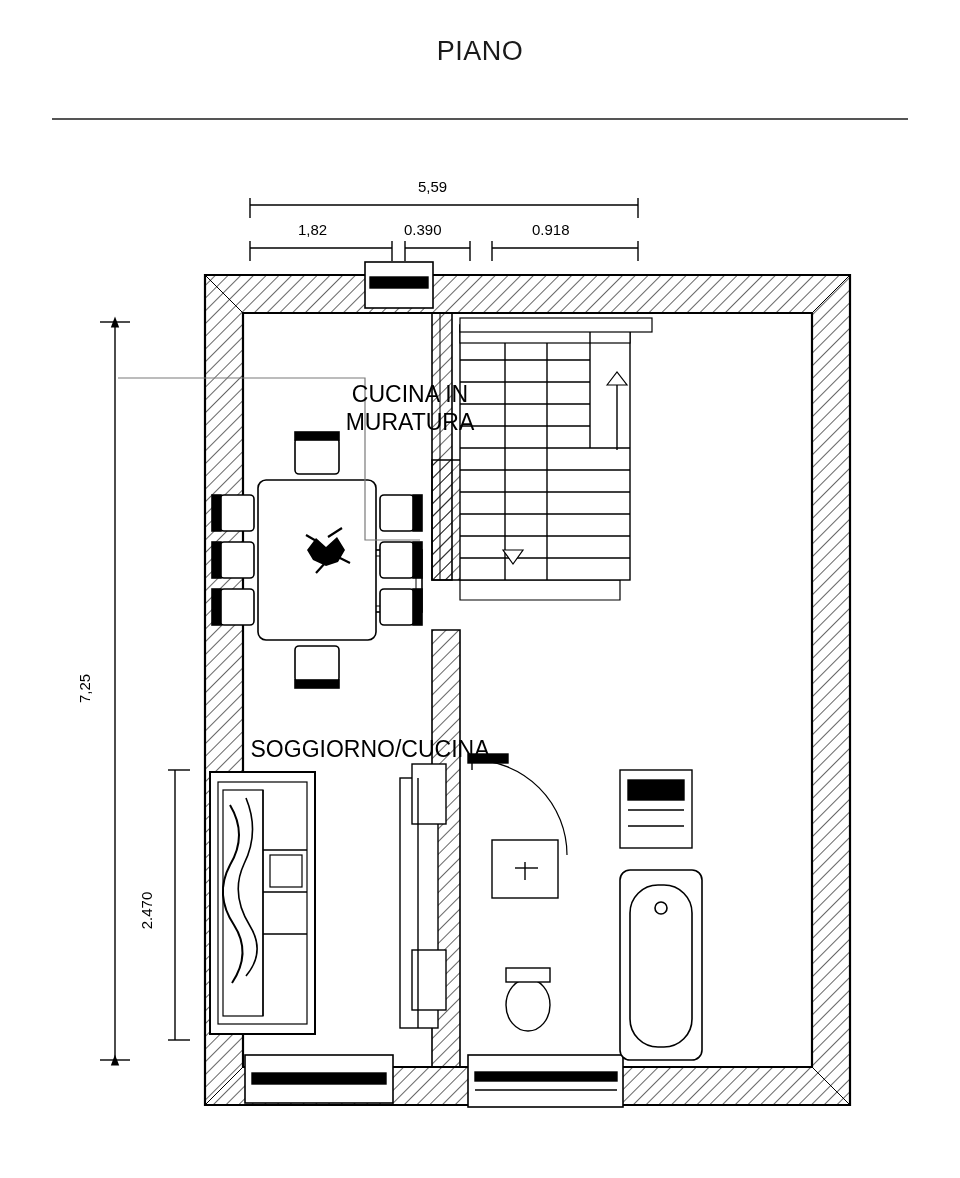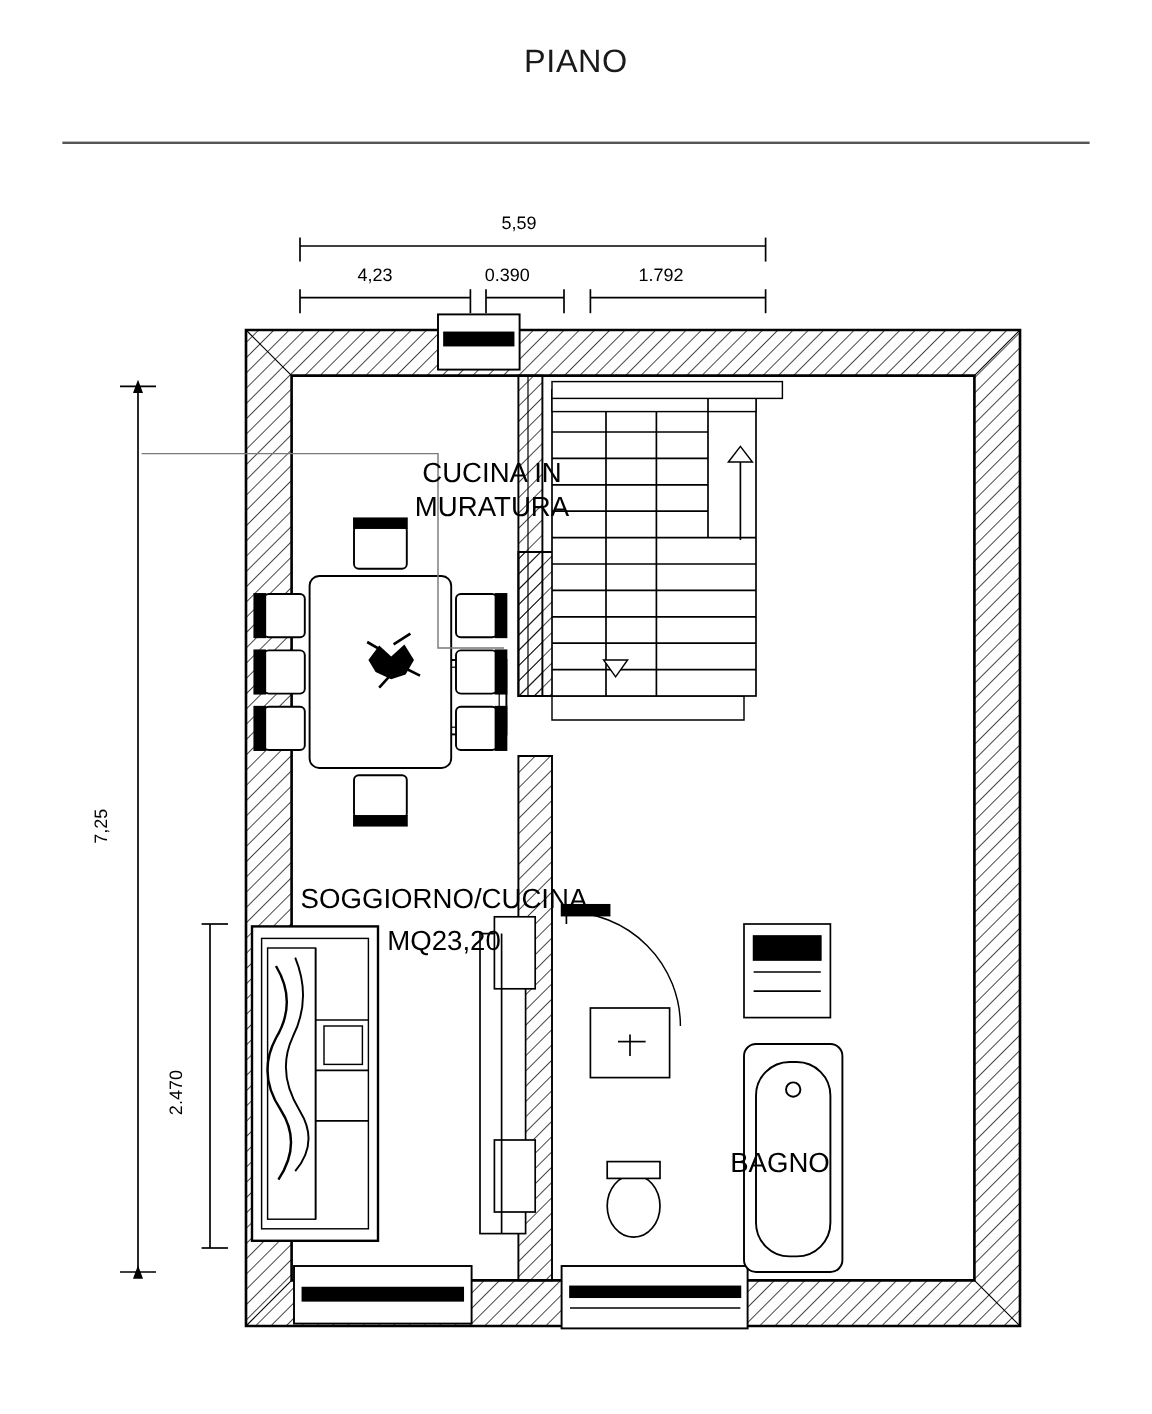--- a/index.html
+++ b/index.html
@@ -258,26 +258,24 @@
         <g stroke-width="1.2">
           <path d="M58,228 L305,228 L305,390 L360,390" stroke="#7a7a7a" fill="none"></path>
         </g>
       </g>
     </svg>
 
     <div class="plan-label" style="left:235px; top:200px; width:230px;">CUCINA IN</div>
     <div class="plan-label" style="left:235px; top:228px; width:230px;">MURATURA</div>
 
     <div class="plan-label" style="left:130px; top:555px; width:360px;">SOGGIORNO/CUCINA</div>
-    <div class="plan-label" style="left:130px; top:590px; width:360px;">MQ23,20</div>
-
-    <div class="plan-label" style="left:500px; top:775px; width:180px;">BAGNO</div>
+
 
     <div class="dim-label" style="left:358px; top:28px;">5,59</div>
-    <div class="dim-label" style="left:238px; top:71px;">4,23</div>
+    <div class="dim-label" style="left:238px; top:71px;">1,82</div>
     <div class="dim-label" style="left:344px; top:71px;">0.390</div>
-    <div class="dim-label" style="left:472px; top:71px;">1.792</div>
+    <div class="dim-label" style="left:472px; top:71px;">0.918</div>
 
     <div class="dim-label rot90" style="left:10px; top:530px;">7,25</div>
     <div class="dim-label rot90" style="left:68px; top:752px;">2.470</div>
   </div>
 
 </div>
 
 </body></html>

